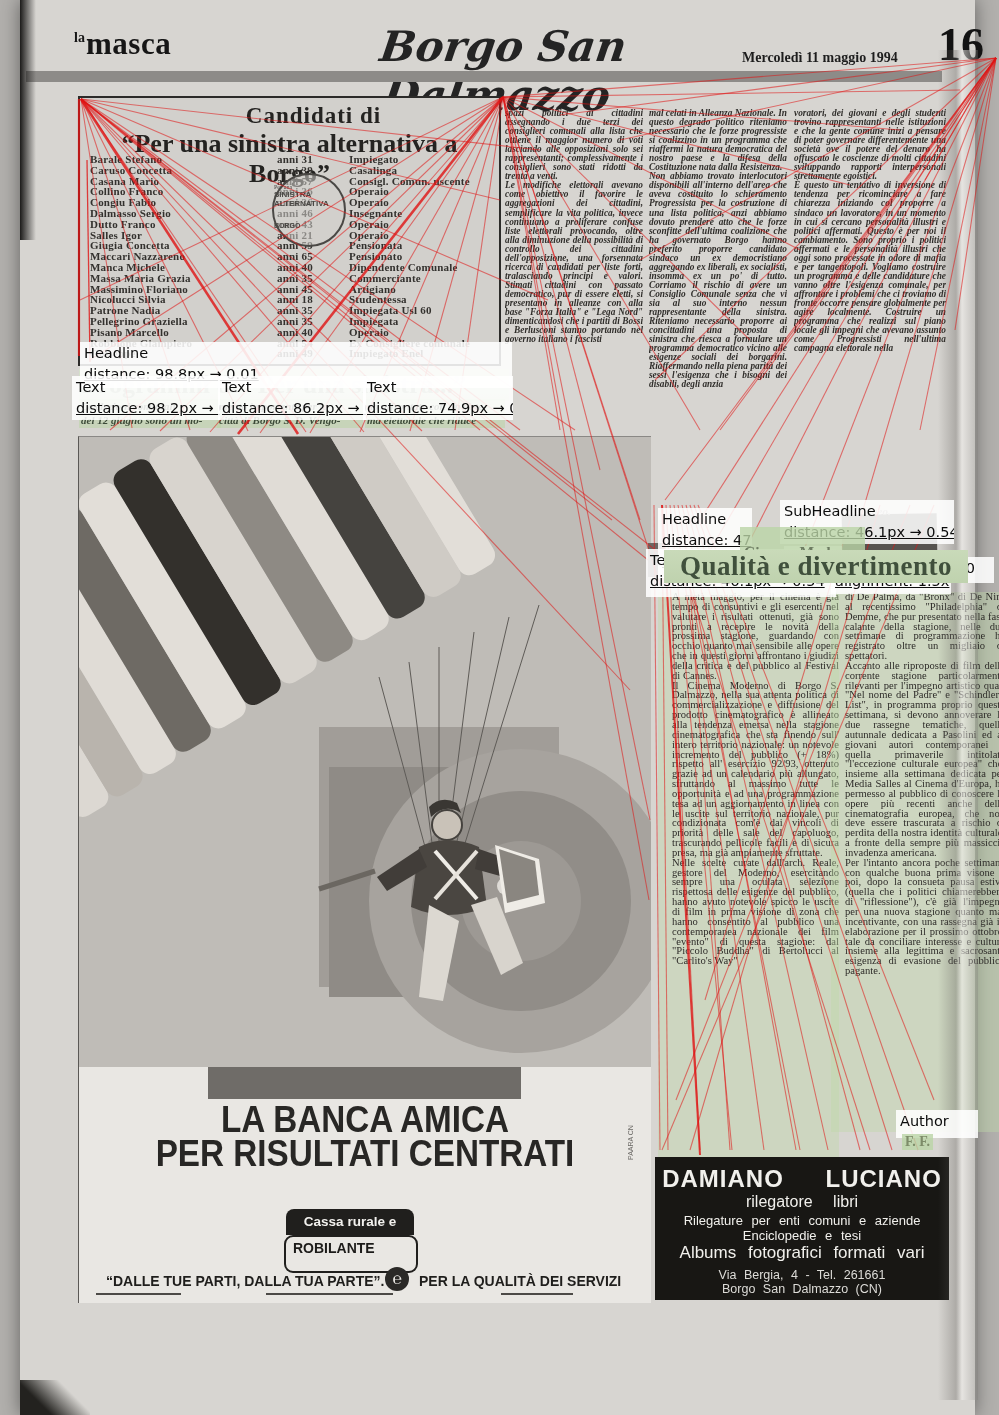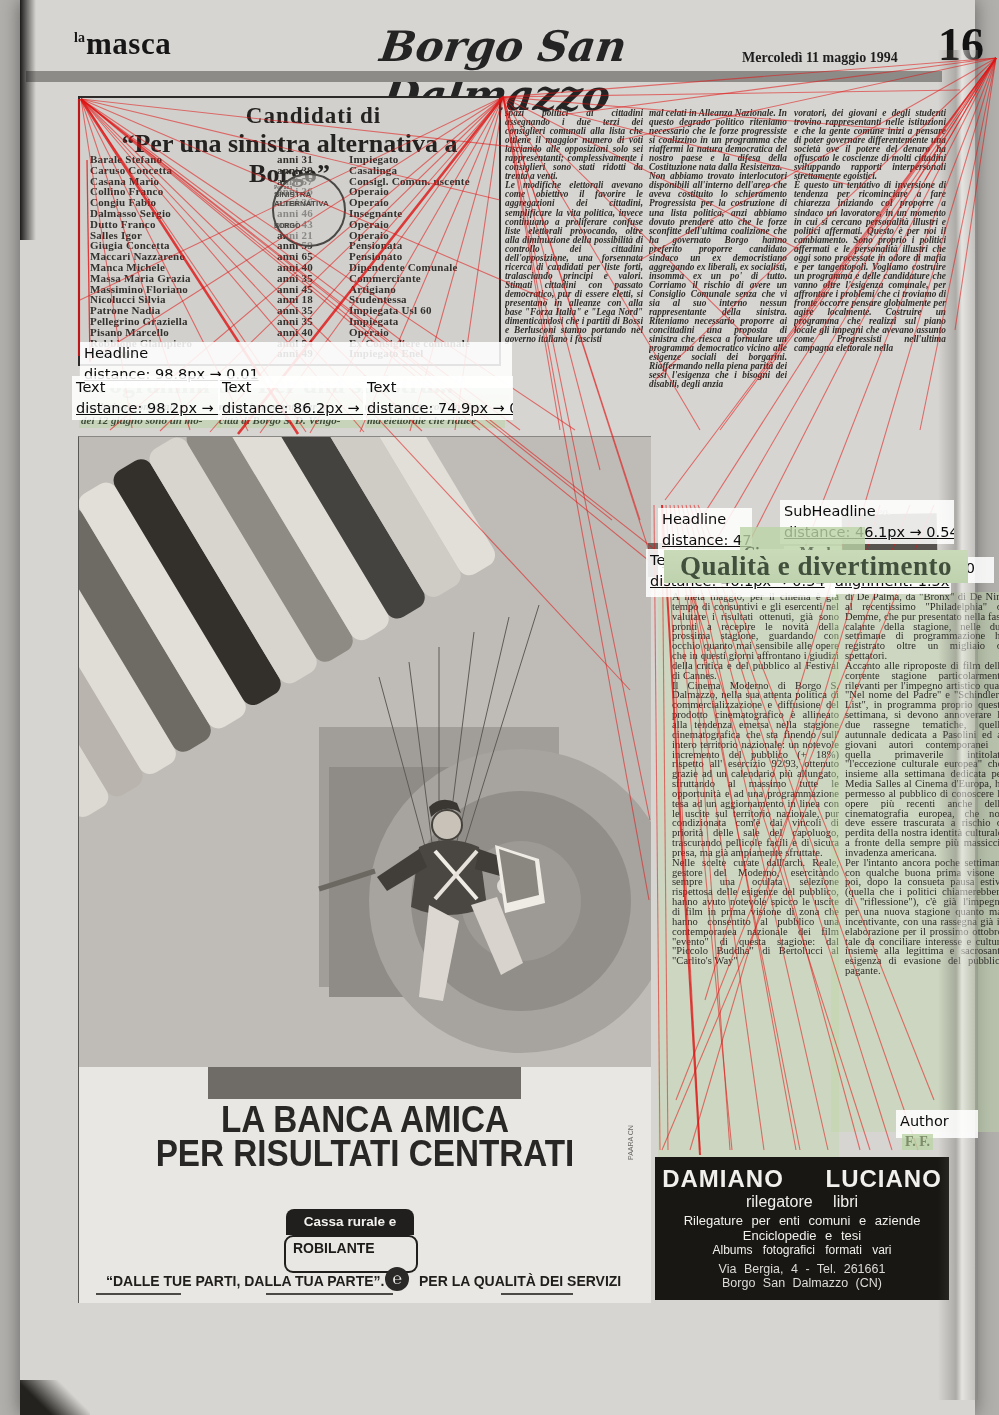--- a/index.html
+++ b/index.html
@@ -315,21 +315,21 @@
 <div class="cin-col cc2">di De Palma, da "Bronx" di De Niro al recentissimo "Philadelphia" di Demme, che pur presentato nella fase calante della stagione, nelle due settimane di programmazione ha registrato oltre un migliaio di spettatori.
 Accanto alle riproposte di film della corrente stagione particolarmente rilevanti per l'impegno artistico quali "Nel nome del Padre" e "Schindler's List", in programma proprio questa settimana, si devono annoverare le due rassegne tematiche, quella autunnale dedicata a Pasolini ed ai giovani autori contemporanei e quella primaverile intitolata "l'eccezione culturale europea" che, insieme alla settimana dedicata per Media Salles al Cinema d'Europa, ha permesso al pubblico di conoscere le opere più recenti anche della cinematografia europea, che non deve essere trascurata a rischio di perdita della nostra identità culturale, a fronte della sempre più massiccia invadenza americana.
 Per l'intanto ancora poche settimane con qualche buona prima visone e poi, dopo la consueta pausa estiva (quella che i politici chiamerebbero di "riflessione"), c'è già l'impegno per una nuova stagione quanto mai incentivante, con una rassegna già in elaborazione per il prossimo ottobre, tale da conciliare interesse e cultura insieme alla legittima e sacrosanta esigenza di evasione del pubblico pagante.</div>
 <div class="author-chip">F. F.</div>
 
 <div style="position:absolute;left:655px;top:1157px;width:294px;height:143px;background:#181714;color:#f1f0ec;font-family:'Liberation Sans',sans-serif;text-align:center;z-index:6;">
   <div style="margin-top:8px;font-size:24px;font-weight:bold;word-spacing:34px;letter-spacing:1px;">DAMIANO LUCIANO</div>
   <div style="font-size:16px;word-spacing:16px;">rilegatore libri</div>
   <div style="font-size:13px;word-spacing:5px;margin-top:2px;">Rilegature per enti comuni e aziende</div>
   <div style="font-size:13px;word-spacing:5px;">Enciclopedie e tesi</div>
-  <div style="font-size:12px;word-spacing:7px;">Albums fotografici formati vari</div>
+  <div style="font-size:17px;word-spacing:7px;">Albums fotografici formati vari</div>
   <div style="font-size:12.5px;margin-top:5px;color:#dddcd8;word-spacing:4px;">Via Bergia, 4 - Tel. 261661</div>
   <div style="font-size:12.5px;color:#dddcd8;word-spacing:4px;">Borgo San Dalmazzo (CN)</div>
 </div>
 
 <svg class="overlay" width="999" height="1415" id="redsvg">
     <line x1="81" y1="99" x2="132" y2="428" stroke="#e01414" stroke-width="1.1" opacity="0.55"></line>
     <line x1="81" y1="99" x2="190" y2="430" stroke="#e01414" stroke-width="1.1" opacity="0.55"></line>
     <line x1="81" y1="99" x2="248" y2="431" stroke="#e01414" stroke-width="1.1" opacity="0.55"></line>
     <line x1="81" y1="99" x2="306" y2="432" stroke="#e01414" stroke-width="1.1" opacity="0.55"></line>
     <line x1="81" y1="99" x2="364" y2="432" stroke="#e01414" stroke-width="1.1" opacity="0.55"></line>

